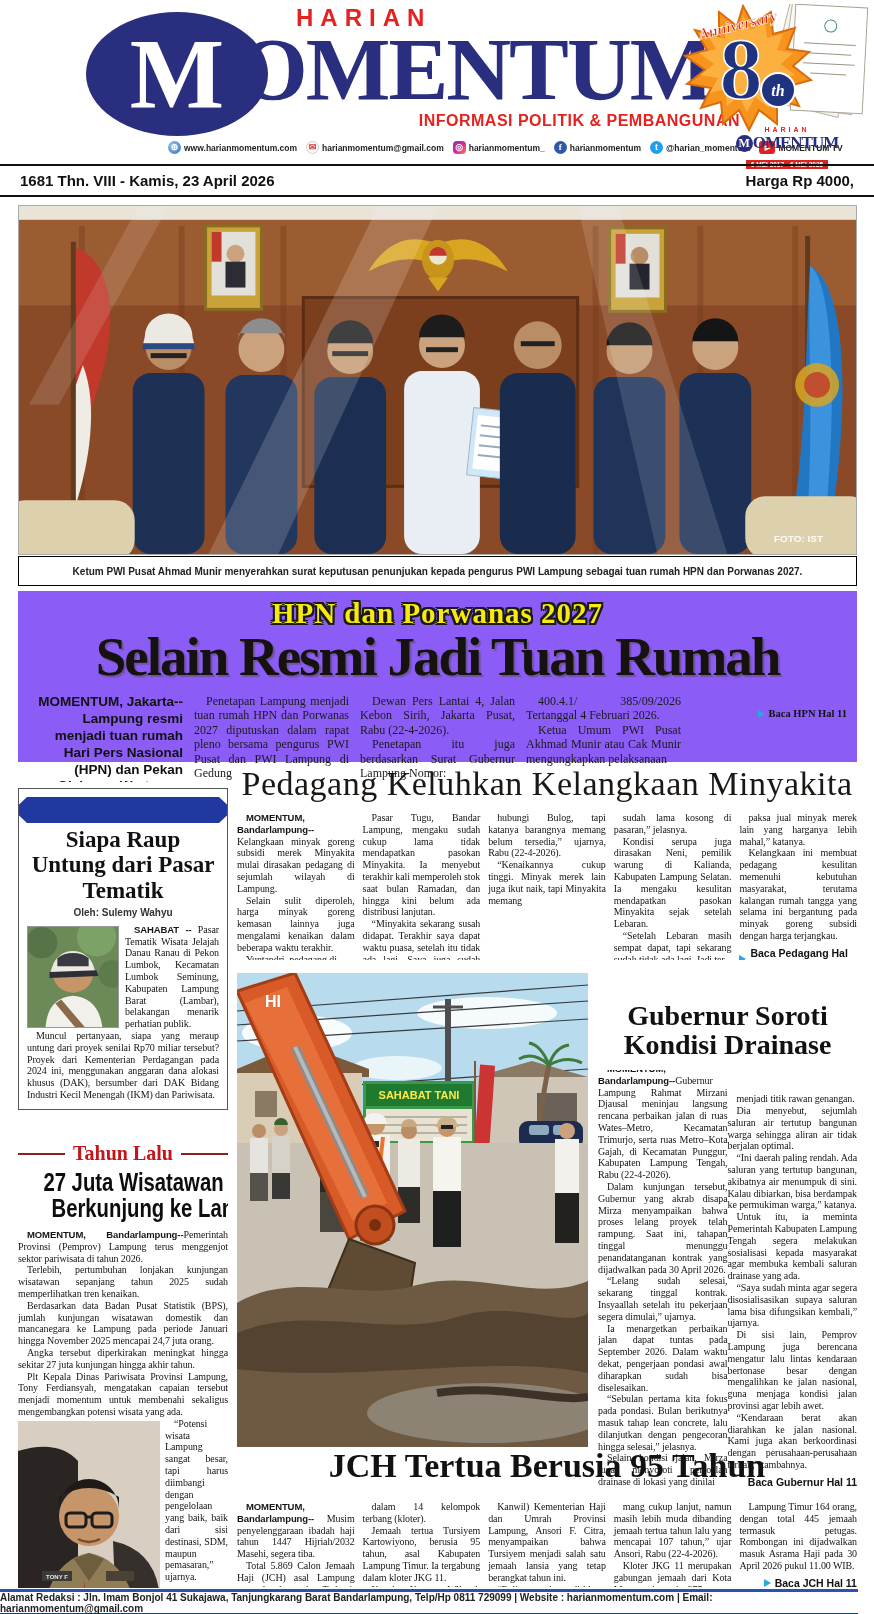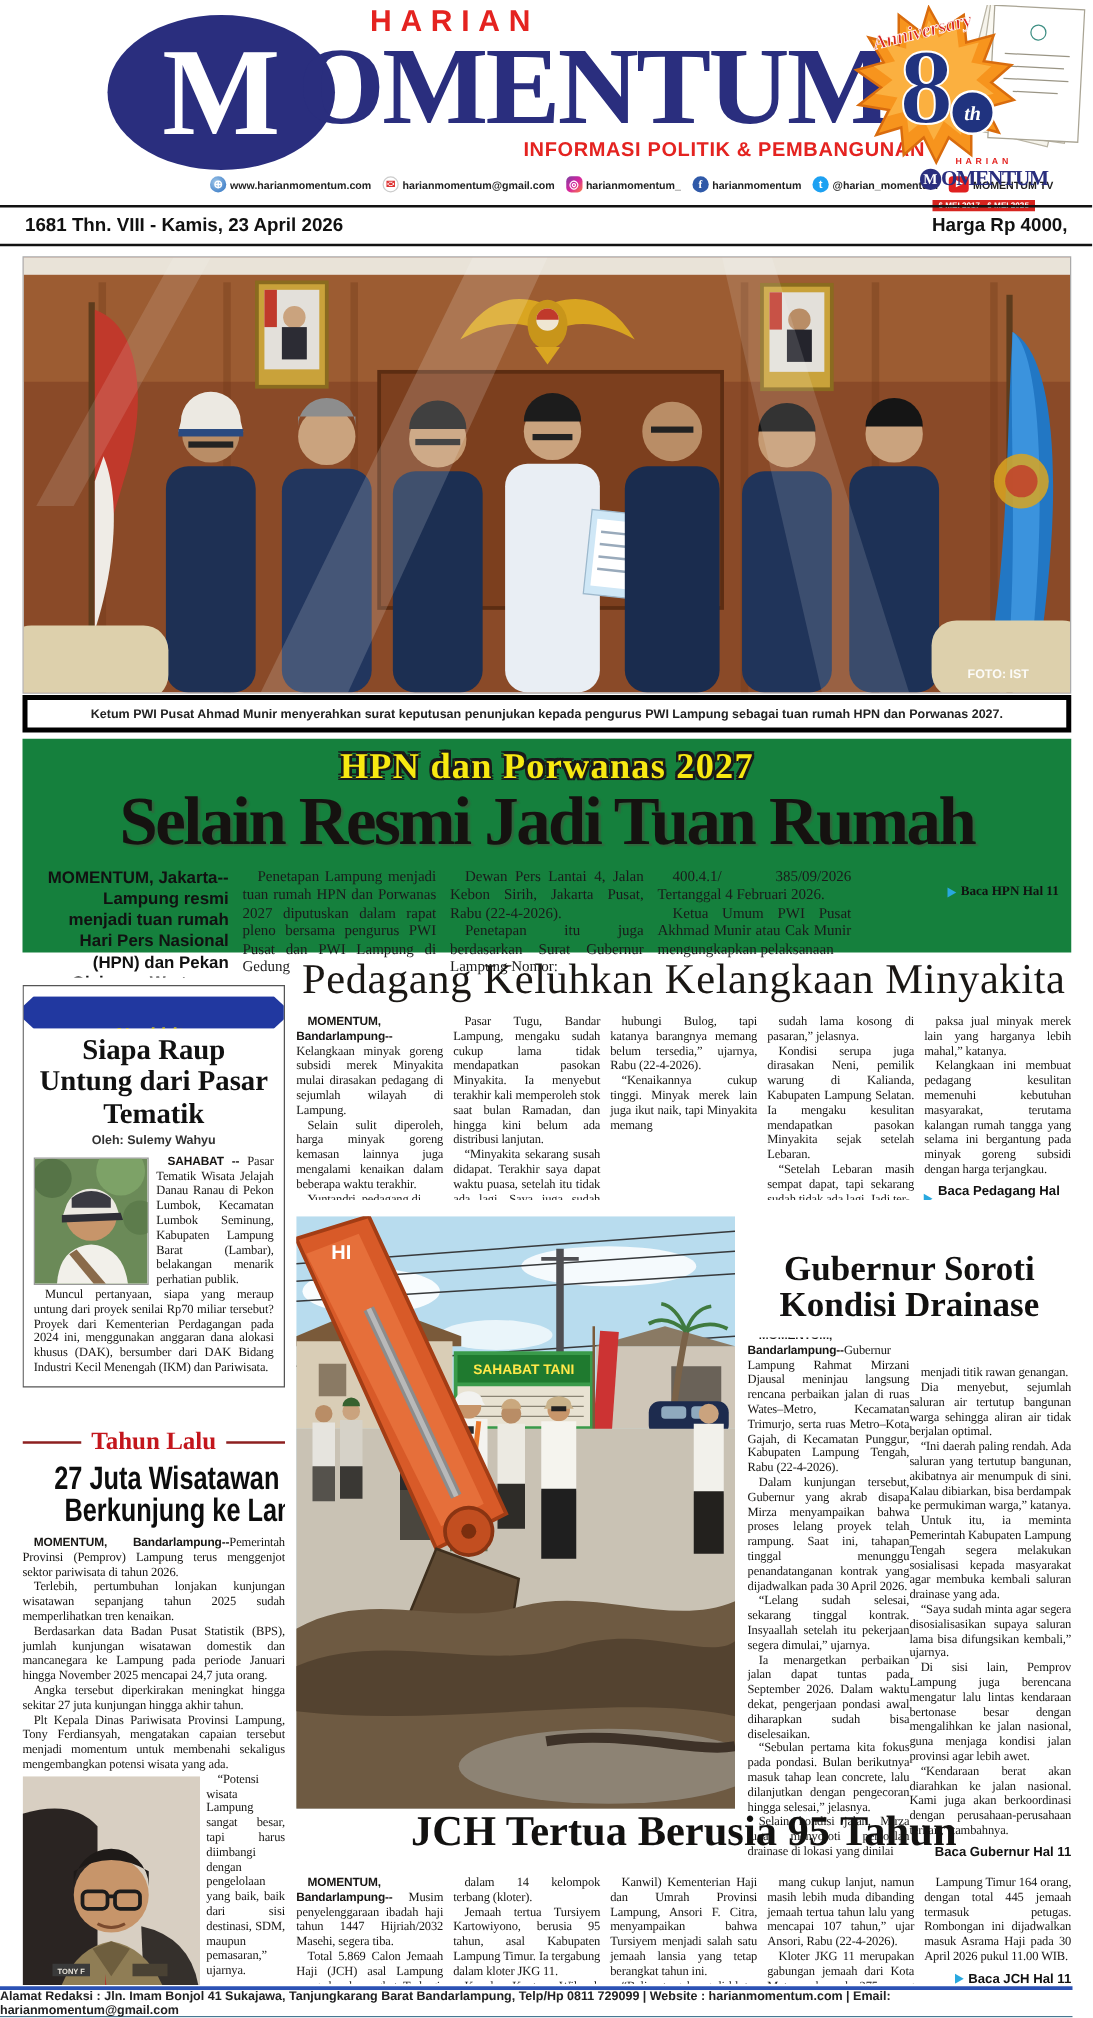--- a/index.html
+++ b/index.html
@@ -29,24 +29,24 @@
   .mini-m { width:17px; height:17px; border-radius:50%; background:#2a2e7e; color:#fff; font-family:"Liberation Serif",serif; font-weight:bold; font-size:12px; line-height:17px; }
   .mini-rest { font-family:"Liberation Serif",serif; font-weight:bold; font-size:17px; color:#2a2e7e; letter-spacing:-1px; }
   .mini-banner { display:inline-block; background:#d6241f; color:#fff; font-size:6.5px; font-weight:bold; padding:1px 5px; margin-top:1px; }
   .badge { position:absolute; left:681px; top:4px; }
 
   
   .dateline { position:absolute; left:0; top:164px; width:874px; height:33px; border-top:2px solid #111; border-bottom:2px solid #111; display:flex; justify-content:space-between; align-items:center; padding:0 20px; font-weight:bold; font-size:15px; color:#111; }
 
   
   .main-photo { position:absolute; left:18px; top:205px; width:839px; height:350px; border:1px solid #aaa; }
-  .caption-box { position:absolute; left:18px; top:556px; width:839px; height:30px; border:4px solid #000000; display:flex; align-items:center; justify-content:center; font-size:10px; font-weight:bold; color:#222; text-align:center; padding:0 30px; }
-
-  
-  .lead-block { position:absolute; left:18px; top:591px; width:839px; height:171px; background:#15803d; padding:6px 10px 0; }
+  .caption-box { position:absolute; left:18px; top:556px; width:839px; height:30px; border:1px solid #000000; display:flex; align-items:center; justify-content:center; font-size:10px; font-weight:bold; color:#222; text-align:center; padding:0 30px; }
+
+  
+  .lead-block { position:absolute; left:18px; top:591px; width:839px; height:171px; background:#8b5cf6; padding:6px 10px 0; }
   .kicker { text-align:center; font-family:"Liberation Serif",serif; font-weight:bold; font-size:29px; color:#f8e911; letter-spacing:1px;
     text-shadow:-2px -2px 0 #1a1a1a, 2px -2px 0 #1a1a1a, -2px 2px 0 #1a1a1a, 2px 2px 0 #1a1a1a, 0 2px 0 #1a1a1a, 0 -2px 0 #1a1a1a, 2px 0 0 #1a1a1a, -2px 0 0 #1a1a1a; }
   .lead-headline { text-align:center; font-family:"Liberation Serif",serif; font-weight:bold; font-size:55px; line-height:58px; color:#151210; letter-spacing:-2px; text-shadow:2px 2px 1px rgba(80,70,60,.45); margin-top:-2px; }
   .lead-cols { display:flex; gap:11px; margin-top:8px; height:88px; overflow:hidden; }
   .lead-col { flex:1; font-family:"Liberation Serif",serif; font-size:12px; line-height:1.2; text-align:justify; color:#1a1a1a; }
   .lead-first { font-family:"Liberation Sans",sans-serif; font-weight:bold; font-size:13.5px; line-height:1.25; text-align:right; color:#111; }
   .lead-col p { text-indent:12px; }
 
   
   .art p { font-family:"Liberation Serif",serif; font-size:10px; line-height:1.18; text-align:justify; text-indent:9px; color:#171513; letter-spacing:-.1px; }

